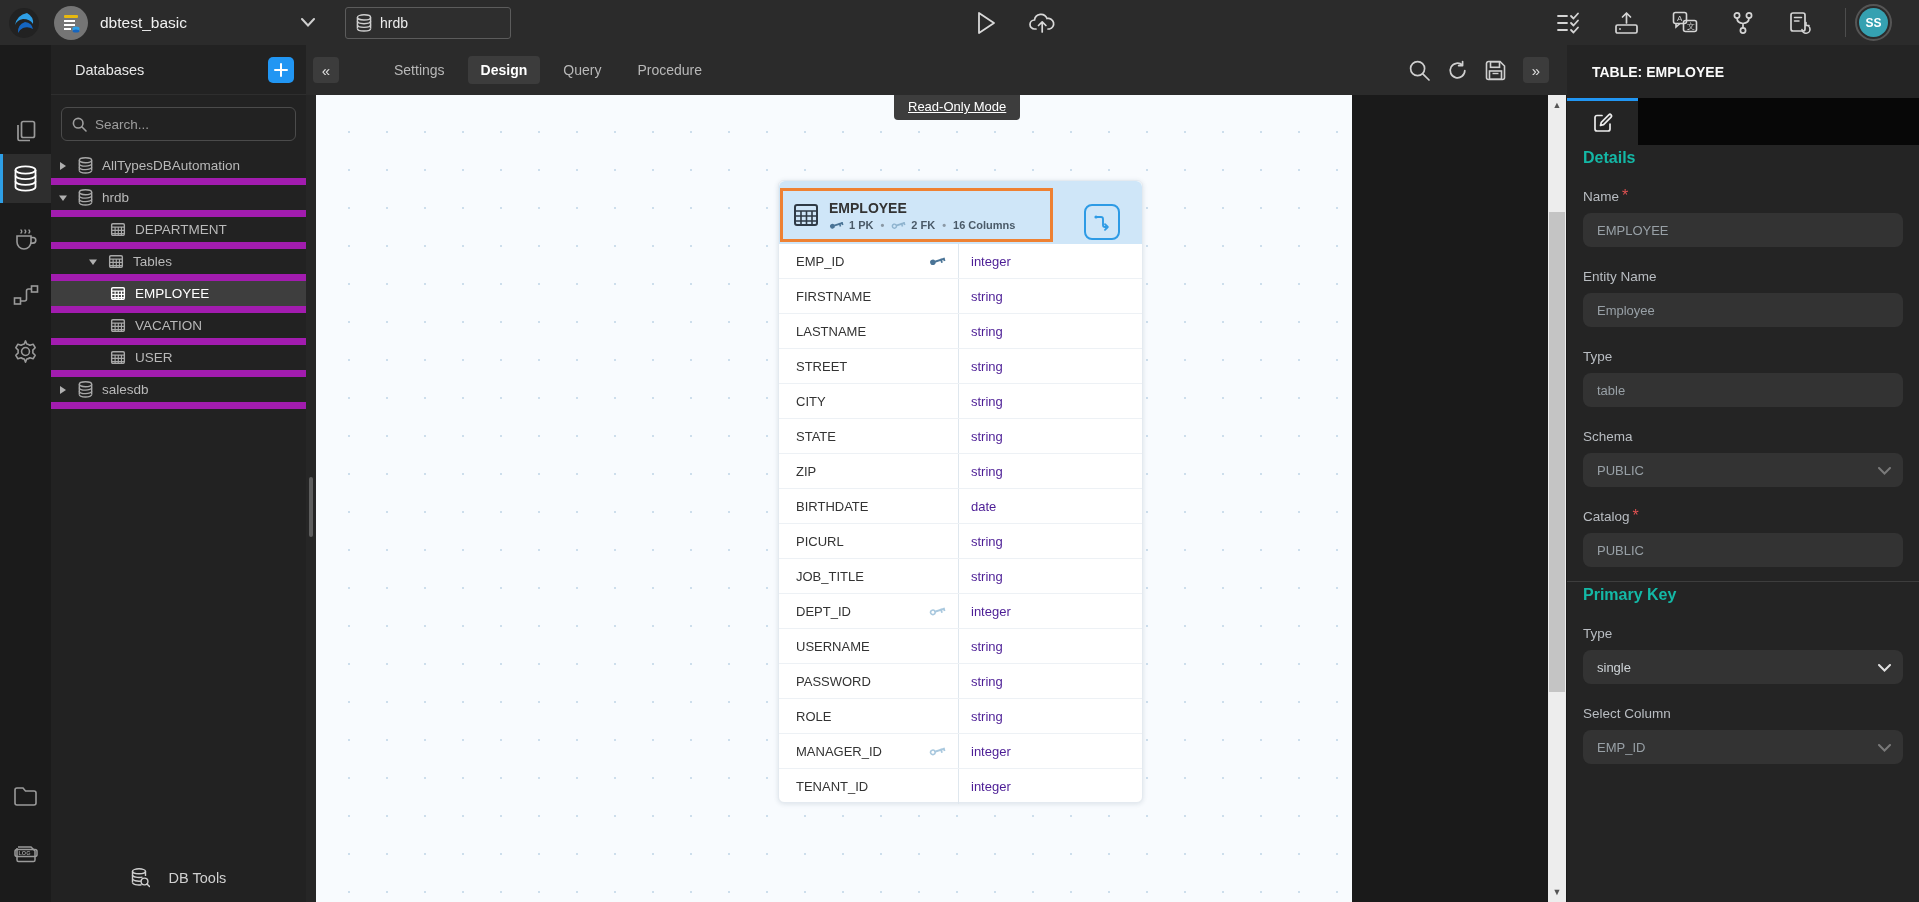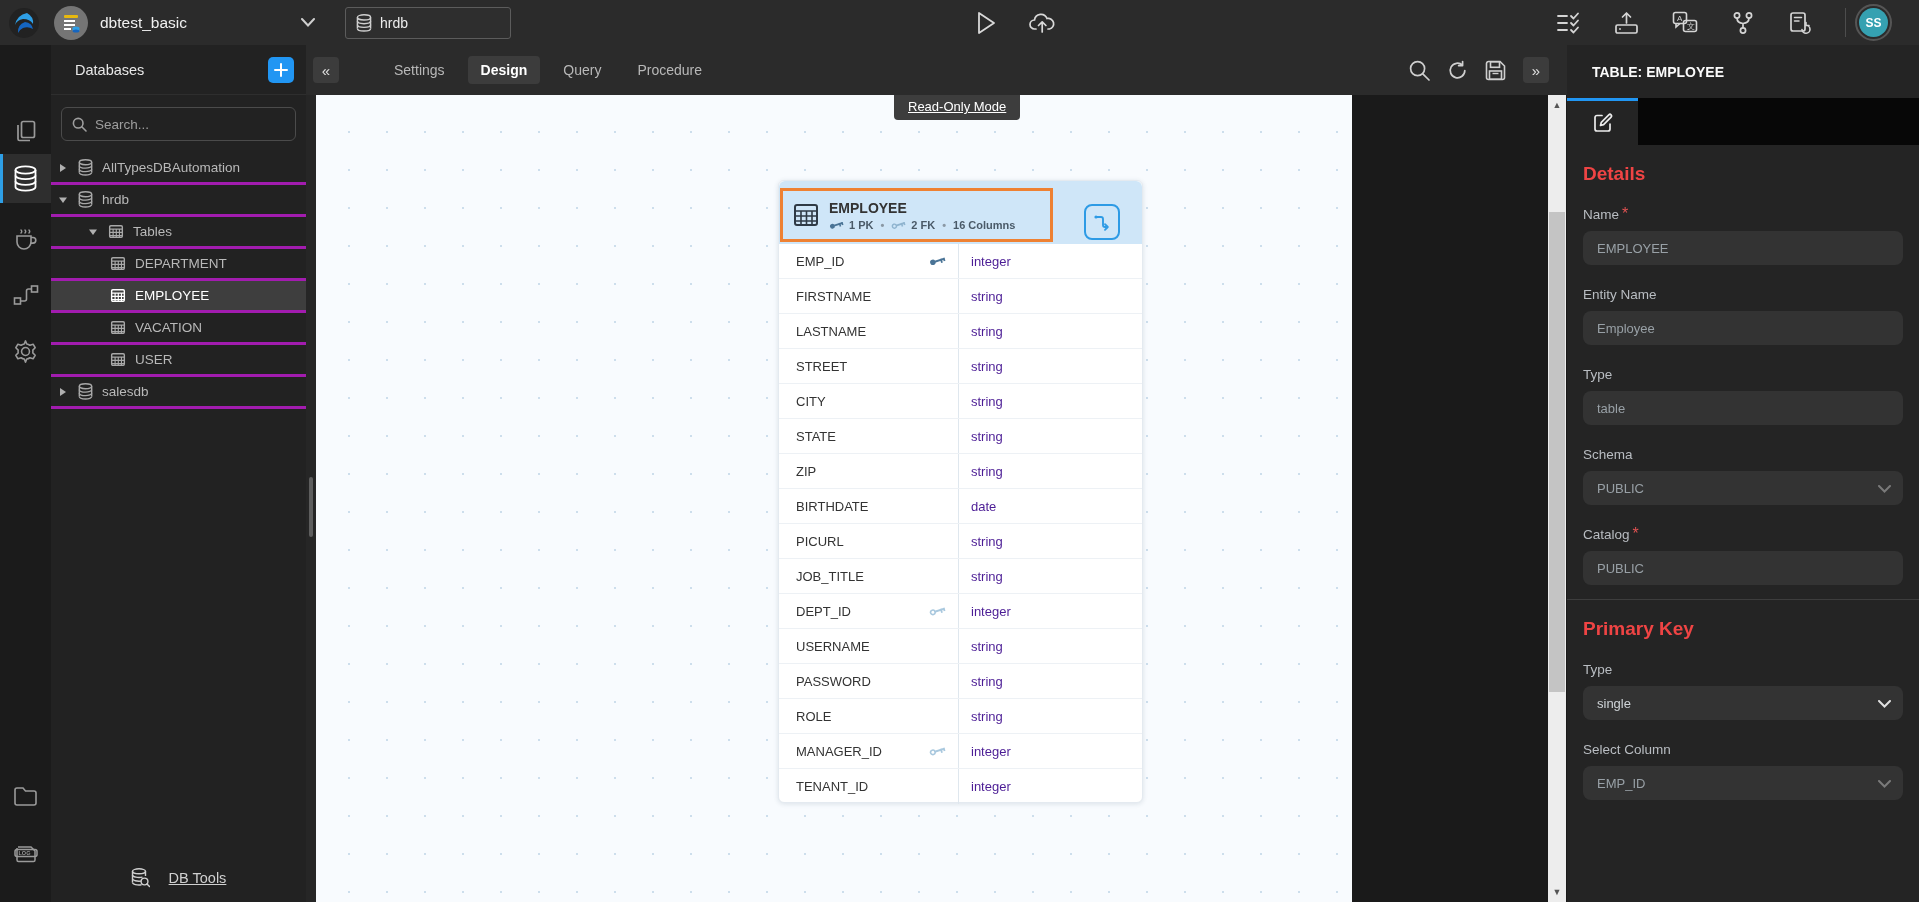--- a/index.html
+++ b/index.html
@@ -38,30 +38,30 @@
   .sb-header { height:50px; display:flex; align-items:center; padding:0 12px 0 24px; border-bottom:1px solid #2e2e2e; }
   .sb-title { color:#e8e8e8; font-size:14.5px; flex:1; }
   .add-btn { width:26px; height:26px; border-radius:5px; background:#2196f3; color:#fff; display:flex;
              align-items:center; justify-content:center; font-size:19px; cursor:pointer; }
   .sb-search-wrap { padding:12px 10px 12px 10px; }
   .sb-search { height:34px; border:1px solid #4b4b4b; border-radius:6px; background:transparent; width:100%;
                display:flex; align-items:center; padding:8px 10px; gap:8px; }
   .sb-search input { background:transparent; border:none; outline:none; color:#ddd; font-size:13.5px; width:170px;
                font-family:"Liberation Sans", sans-serif; }
   .sb-search input::placeholder { color:#9e9e9e; }
-  .tree-row { height:32px; display:flex; align-items:center; border-bottom:3px solid #a21caf;
+  .tree-row { height:32px; display:flex; align-items:center; border-bottom:7px solid #a21caf;
               color:#b9b9b9; font-size:13.5px; cursor:pointer; position:relative; }
   .tree-row.selected { background:#3e3e3e; color:#fff; }
   .tree-row .caret { width:10px; display:flex; justify-content:center; }
   .tree-row .tree-icon { display:flex; margin:0 9px 0 10px; }
   .tree-row.lvl0 { padding-left:7px; }
   .tree-row.lvl1 { padding-left:37px; }
   .tree-row.lvl2 { padding-left:49px; }
   .sb-footer { position:absolute; left:0; bottom:8px; width:100%; height:32px; display:flex;
-               align-items:center; justify-content:center; gap:19px; color:#d0d0d0; font-size:14.5px; cursor:pointer;text-decoration:underline; }
+               align-items:center; justify-content:center; gap:19px; color:#d0d0d0; font-size:14.5px; cursor:pointer; }
 
   .gutter { position:absolute; left:306px; top:95px; width:10px; height:807px; background:#262626; z-index:5; }
   .gutter .thumb { position:absolute; left:3px; top:382px; width:4px; height:60px; background:#5e5e5e; border-radius:2px; }
 
   
   .tabbar { position:absolute; left:306px; top:45px; width:1261px; height:50px; background:#2b2b2b;
             display:flex; align-items:center; z-index:8; }
   .sq-btn { width:26px; height:26px; background:#3c3c3c; border-radius:4px; color:#e0e0e0;
             display:flex; align-items:center; justify-content:center; font-size:15px; cursor:pointer; }
   .collapse-btn { margin-left:7px; }
@@ -102,21 +102,21 @@
   .vscroll .thumb { position:absolute; left:1px; top:117px; width:16px; height:480px; background:#c4c4c4; cursor:pointer; }
 
   
   .inspector { position:absolute; left:1567px; top:45px; width:352px; height:857px; background:#242424; z-index:10; }
   .insp-title { height:53px; display:flex; align-items:center; padding-left:25px; color:#fafafa;
                 font-size:14px; font-weight:bold; }
   .insp-tabstrip { position:relative; height:47px; background:#070707; }
   .insp-tab { position:absolute; left:0; top:0; width:71px; height:47px; background:#242424;
               border-top:3px solid #2196f3; display:flex; align-items:center; justify-content:center; cursor:pointer; }
   .insp-body { padding:0 16px; }
-  .insp-heading { margin-top:18px; color:#ef4444; font-size:19px; font-weight:bold; }
+  .insp-heading { margin-top:4px; color:#14b8a6; font-size:16px; font-weight:bold; }
   .field { margin-top:20px; }
   .field .flabel { color:#b9bdc2; font-size:13.5px; }
   .field .star { color:#e05252; margin-left:3px; }
   .field .control { margin-top:8px; height:34px; border-radius:8px; background:#333; display:flex;
                     align-items:center; padding:0 14px; position:relative; }
   .field .control .value { color:#98a0a6; font-size:13px; }
   .field .control.enabled-input { background:#2b2b2b; border:1px solid #5f5f5f; }
   .field .control.select { cursor:pointer; }
   .field .control .chev { position:absolute; right:12px; }
   .field .control.enabled-select .value { color:#cfd4d8; }
@@ -307,43 +307,43 @@
           </span>
     <span class="tree-icon">
             <svg width="15" height="17" viewBox="0 0 16 18">
               <ellipse cx="8" cy="3.4" rx="6.6" ry="2.6" fill="none" stroke="#a8a8a8" stroke-width="1.5"></ellipse>
               <path d="M1.4 3.4 V14.4 M14.6 3.4 V14.4" stroke="#a8a8a8" stroke-width="1.5"></path>
               <path d="M1.4 7.1 a6.6 2.6 0 0 0 13.2 0 M1.4 10.8 a6.6 2.6 0 0 0 13.2 0 M1.4 14.4 a6.6 2.6 0 0 0 13.2 0" fill="none" stroke="#a8a8a8" stroke-width="1.5"></path>
             </svg>
           </span>
     <span class="tree-label">hrdb</span>
   </div>
+        <div class="tree-row lvl2">
+
+    <span class="tree-icon">
+            <svg width="16" height="15" viewBox="0 0 26 26">
+              <rect x="2" y="3" width="22" height="20" rx="2" fill="none" stroke="#a8a8a8" stroke-width="2.4"></rect>
+              <path d="M2 9 H24 M2 14.5 H24 M2 20 H24 M8 9 V23 M13.5 9 V23 M19 9 V23" stroke="#a8a8a8" stroke-width="2"></path>
+            </svg>
+          </span>
+    <span class="tree-label">DEPARTMENT</span>
+  </div>
         <div class="tree-row lvl1">
     <span class="caret">
             <svg width="10" height="8" viewBox="0 0 10 8">
               <path d="M1 1.5 L9 1.5 L5 7 Z" fill="#b0b0b0"></path>
             </svg>
           </span>
     <span class="tree-icon">
             <svg width="16" height="15" viewBox="0 0 26 26">
               <rect x="2" y="3" width="22" height="20" rx="2" fill="none" stroke="#a8a8a8" stroke-width="2.4"></rect>
               <path d="M2 9 H24 M2 14.5 H24 M2 20 H24 M8 9 V23 M13.5 9 V23 M19 9 V23" stroke="#a8a8a8" stroke-width="2"></path>
             </svg>
           </span>
     <span class="tree-label">Tables</span>
-  </div>
-        <div class="tree-row lvl2">
-
-    <span class="tree-icon">
-            <svg width="16" height="15" viewBox="0 0 26 26">
-              <rect x="2" y="3" width="22" height="20" rx="2" fill="none" stroke="#a8a8a8" stroke-width="2.4"></rect>
-              <path d="M2 9 H24 M2 14.5 H24 M2 20 H24 M8 9 V23 M13.5 9 V23 M19 9 V23" stroke="#a8a8a8" stroke-width="2"></path>
-            </svg>
-          </span>
-    <span class="tree-label">DEPARTMENT</span>
   </div>
         <div class="tree-row lvl2 selected">
 
     <span class="tree-icon">
             <svg width="16" height="15" viewBox="0 0 26 26">
               <rect x="2" y="3" width="22" height="20" rx="2" fill="none" stroke="#ffffff" stroke-width="2.4"></rect>
               <path d="M2 9 H24 M2 14.5 H24 M2 20 H24 M8 9 V23 M13.5 9 V23 M19 9 V23" stroke="#ffffff" stroke-width="2"></path>
             </svg>
           </span>
     <span class="tree-label">EMPLOYEE</span>

